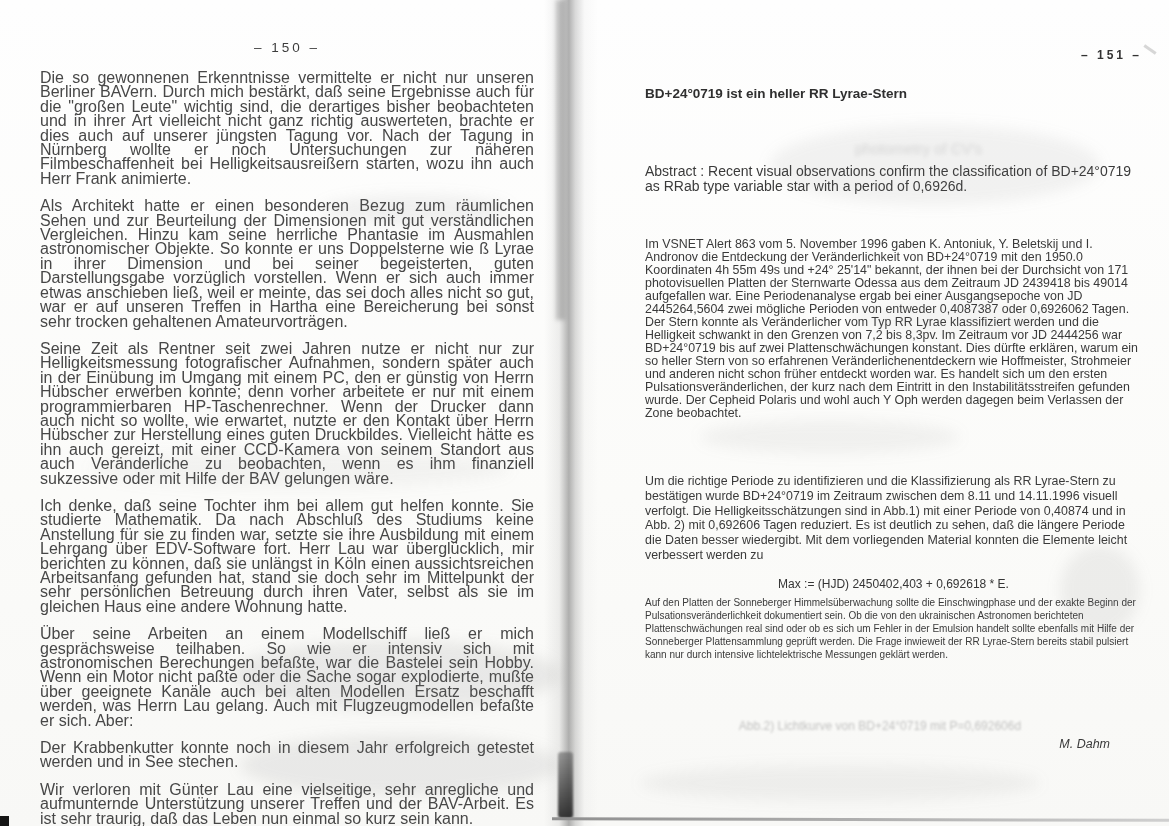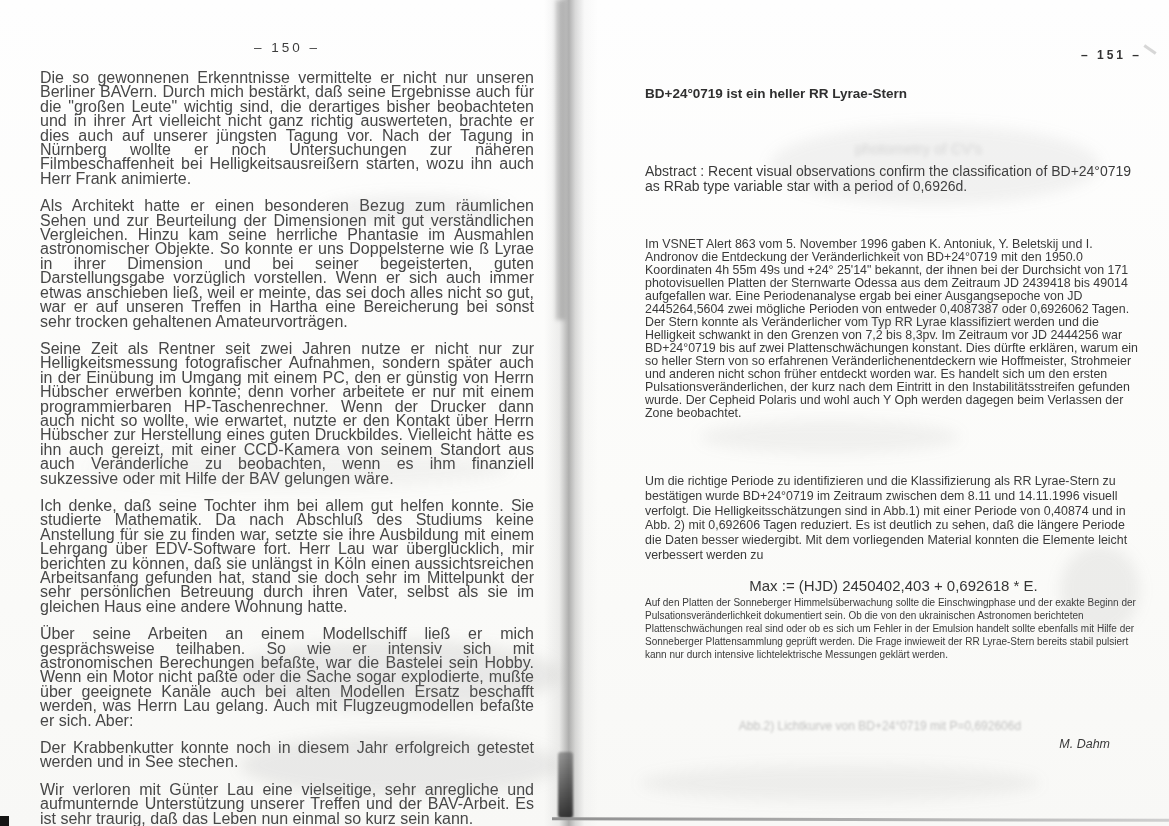--- a/index.html
+++ b/index.html
@@ -17,21 +17,21 @@
   .left-content p { margin:12px 0 13px 0; font-size:16px; line-height:14.4px; text-align:justify; }
   .sig-left { margin-top:39px; font-size:12px; line-height:19px; color:#4a4a4a; }
 
   
   .rblock { position:absolute; left:645px; width:497px; color:#3a3a3a; }
   .r-pageno { top:48px; text-align:right; font-size:12px; font-weight:600; letter-spacing:3px; color:#333; }
   .r-title { top:86px; text-align:left; font-size:13.5px; font-weight:bold; color:#2f2f2f; }
   .r-abstract { top:164px; font-size:14px; line-height:15.2px; }
   .r-p1 { top:238px; font-size:12.4px; line-height:13px; }
   .r-p2 { top:474px; font-size:12.4px; line-height:14.8px; }
-  .r-formula { top:577px; text-align:center; font-size:15px; color:#353535; }
+  .r-formula { top:577px; text-align:center; font-size:12px; color:#353535; }
   .r-p3 { top:596px; font-size:10px; line-height:13px; }
   .r-sig { top:737px; text-align:right; padding-right:32px; box-sizing:border-box; font-size:12.5px;font-style:italic; }
 
   
   .fold { position:absolute; left:544px; top:0; width:54px; height:826px; pointer-events:none;
     background:linear-gradient(to right,
       rgba(255,255,255,0) 0%, rgba(150,150,150,0.15) 28%,
       rgba(100,100,100,0.50) 46%, rgba(140,140,140,0.32) 58%,
       rgba(215,215,215,0.15) 75%, rgba(255,255,255,0) 100%); }
   .fold-top { position:absolute; left:556px; top:0; width:9px; height:320px;

